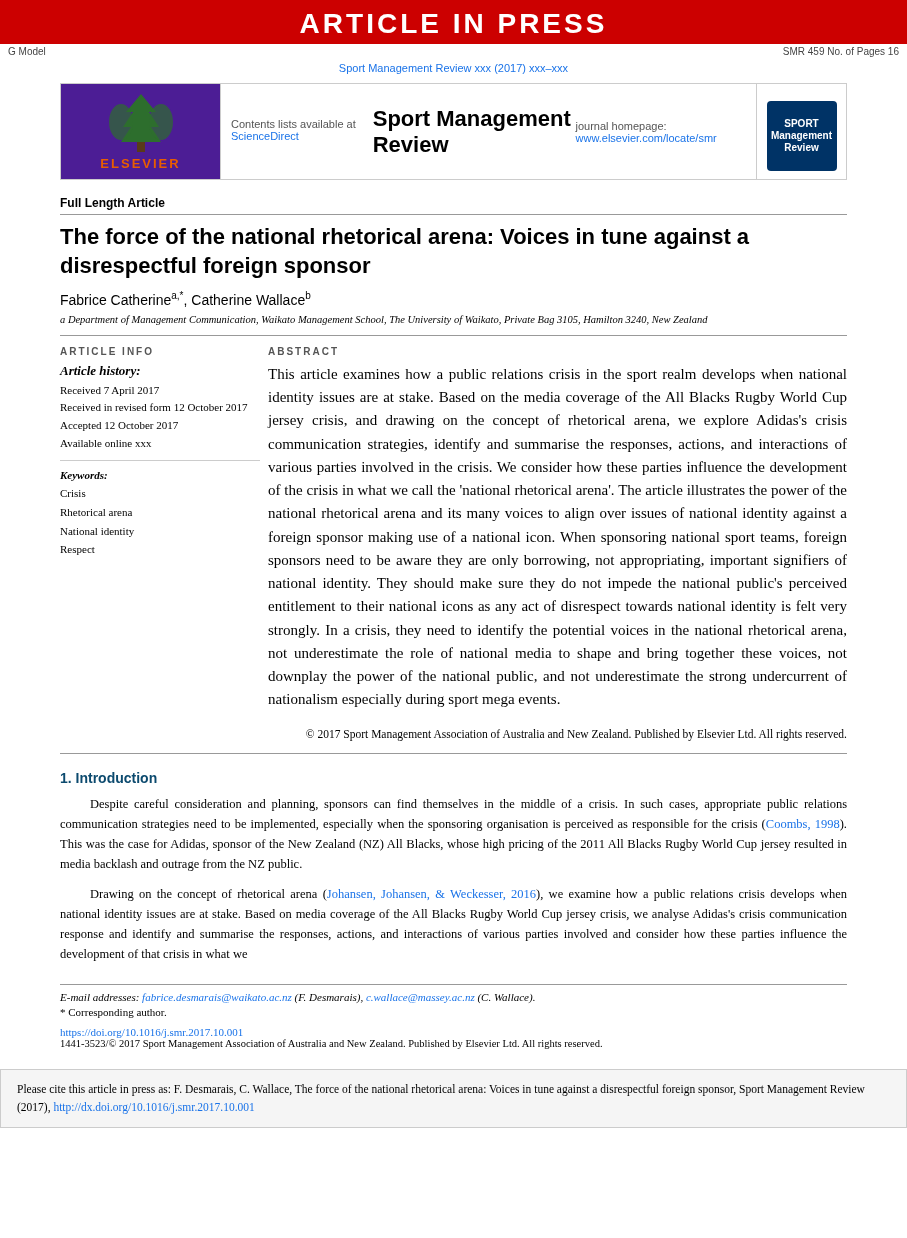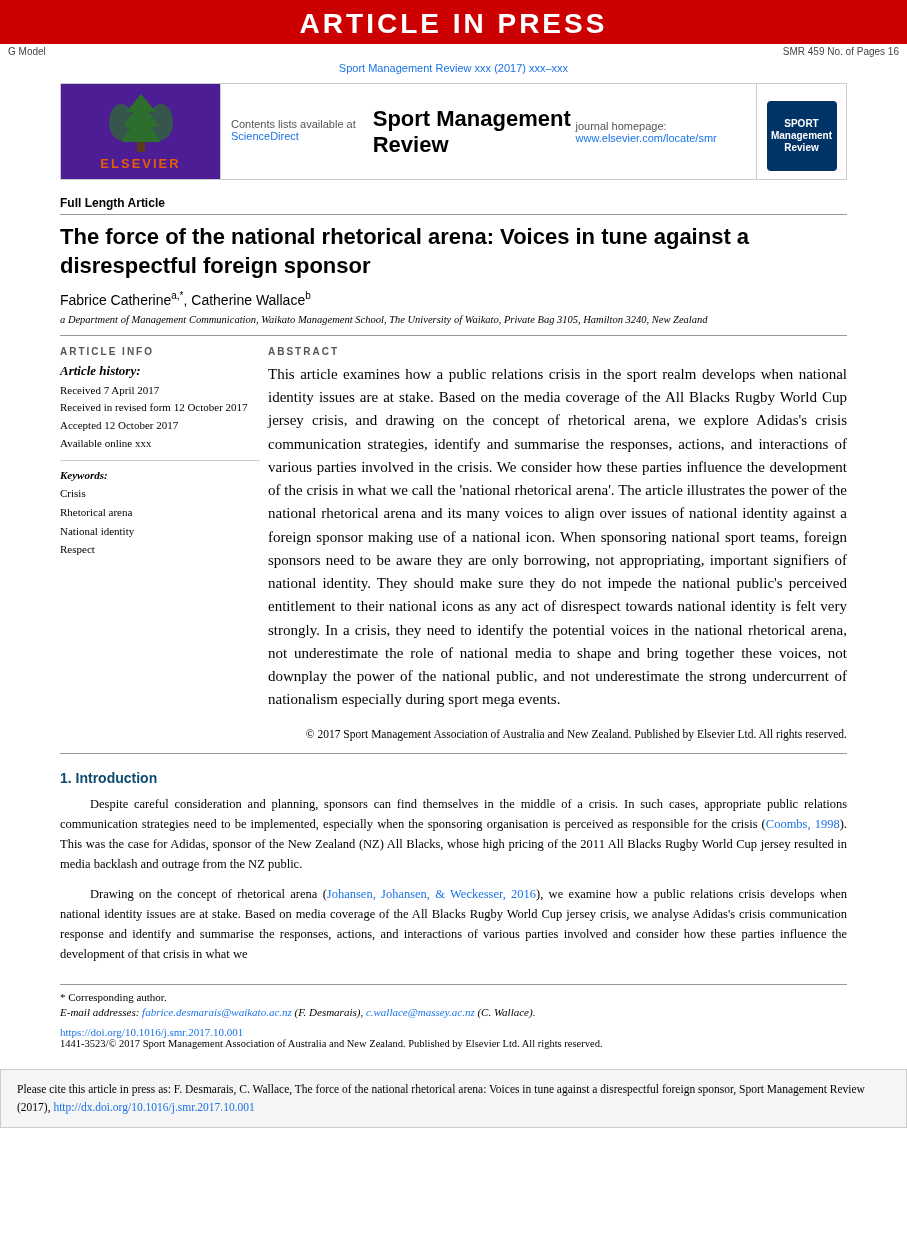--- a/index.html
+++ b/index.html
@@ -407,28 +407,28 @@
     <p class="body-paragraph">
       Despite careful consideration and planning, sponsors can find themselves in the middle of a crisis. In such cases, appropriate public relations communication strategies need to be implemented, especially when the sponsoring organisation is perceived as responsible for the crisis (<span class="inline-link">Coombs, 1998</span>). This was the case for Adidas, sponsor of the New Zealand (NZ) All Blacks, whose high pricing of the 2011 All Blacks Rugby World Cup jersey resulted in media backlash and outrage from the NZ public.
     </p>
 
     <p class="body-paragraph">
       Drawing on the concept of rhetorical arena (<span class="inline-link">Johansen, Johansen, &amp; Weckesser, 2016</span>), we examine how a public relations crisis develops when national identity issues are at stake. Based on media coverage of the All Blacks Rugby World Cup jersey crisis, we analyse Adidas's crisis communication response and identify and summarise the responses, actions, and interactions of various parties involved and consider how these parties influence the development of that crisis in what we
     </p>
   </div>
 
   <div class="footer-notes">
-    <div class="footnote-line">* Corresponding author.</div>
     <div class="footnote-line footnote-italic">
       <span>E-mail addresses:</span>
       <span class="inline-link">fabrice.desmarais@waikato.ac.nz</span>
       <span>(F. Desmarais),</span>
       <span class="inline-link">c.wallace@massey.ac.nz</span>
       <span>(C. Wallace).</span>
     </div>
+    <div class="footnote-line">* Corresponding author.</div>
   </div>
 
   <div class="doi-links">
     <div><span class="inline-link doi-link">https://doi.org/10.1016/j.smr.2017.10.001</span></div>
     <div class="issn-line">1441-3523/© 2017 Sport Management Association of Australia and New Zealand. Published by Elsevier Ltd. All rights reserved.</div>
   </div>
 
 </div>
 
 <div class="citation-box">

